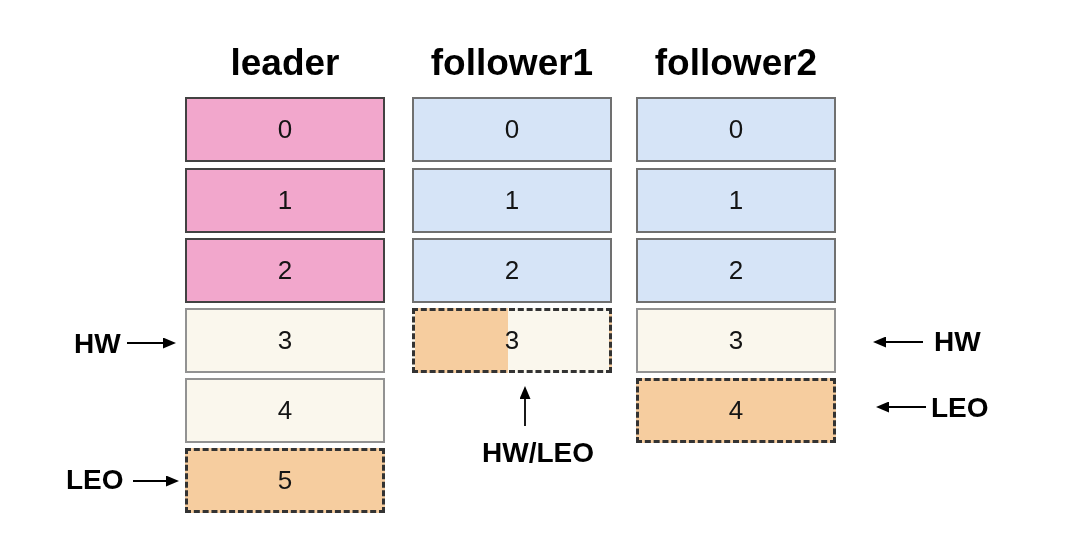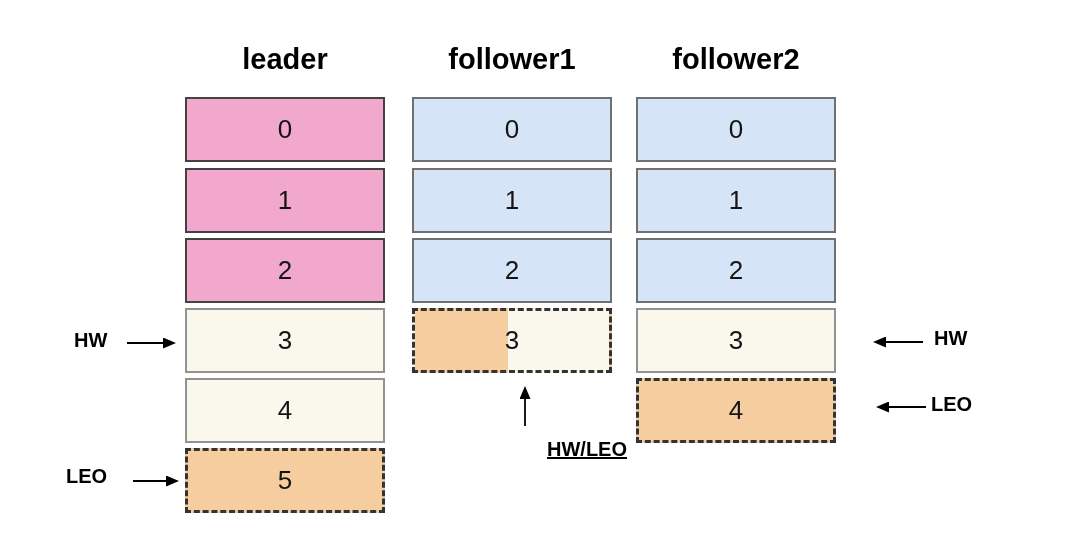--- a/index.html
+++ b/index.html
@@ -5,46 +5,46 @@
   html,body{margin:0;padding:0;background:#ffffff;}
   #canvas{
     position:relative;
     width:1080px;height:544px;
     background:#ffffff;
     font-family:"Liberation Sans", sans-serif;
     overflow:hidden;
   }
   .col-title{
     position:absolute;top:44px;width:200px;
-    text-align:center;font-weight:bold;font-size:29px;color:#000;
+    text-align:center;font-weight:bold;font-size:37px;color:#000;
     line-height:1.05;
   }
   .block{
     position:absolute;width:200px;height:65px;box-sizing:border-box;
     display:flex;align-items:center;justify-content:center;
     font-size:26px;color:#141414;
   }
   .pink  {background:var(--pink);  border:2px solid var(--pink-border);}
   .blue  {background:var(--blue);  border:2px solid var(--blue-border);}
   .cream {background:var(--cream); border:2px solid var(--cream-border);}
   .orange-dashed{background:var(--orange);border:3px dashed var(--dash-border);}
   .split-dashed{
     background:linear-gradient(90deg, var(--orange) 0, var(--orange) 48%, var(--cream) 48%);
     border:3px dashed var(--dash-border);
   }
   .col-0{left:185px}.col-1{left:412px}.col-2{left:636px}
   .row-0{top:97px}.row-1{top:168px}.row-2{top:238px}
   .row-3{top:308px}.row-4{top:378px}.row-5{top:448px}
   .side-label{
-    position:absolute;font-weight:bold;font-size:20px;color:#000;line-height:1;
+    position:absolute;font-weight:bold;font-size:28px;color:#000;line-height:1;
     white-space:nowrap;
   }
   #hw-left {left:74px; top:330px;}
   #leo-left{left:66px; top:466px;}
-  #hwleo-f1{left:427px;top:439px;width:200px;text-align:right;text-decoration:underline;}
+  #hwleo-f1{left:438px;top:439px;width:200px;text-align:center;}
   #hw-right{left:934px;top:328px;}
   #leo-right{left:931px;top:394px;}
   #arrows{position:absolute;left:0;top:0;pointer-events:none;}
 </style>
 </head>
 <body>
 
 <div id="canvas">
 
   <div class="col-title col-0">leader</div>

